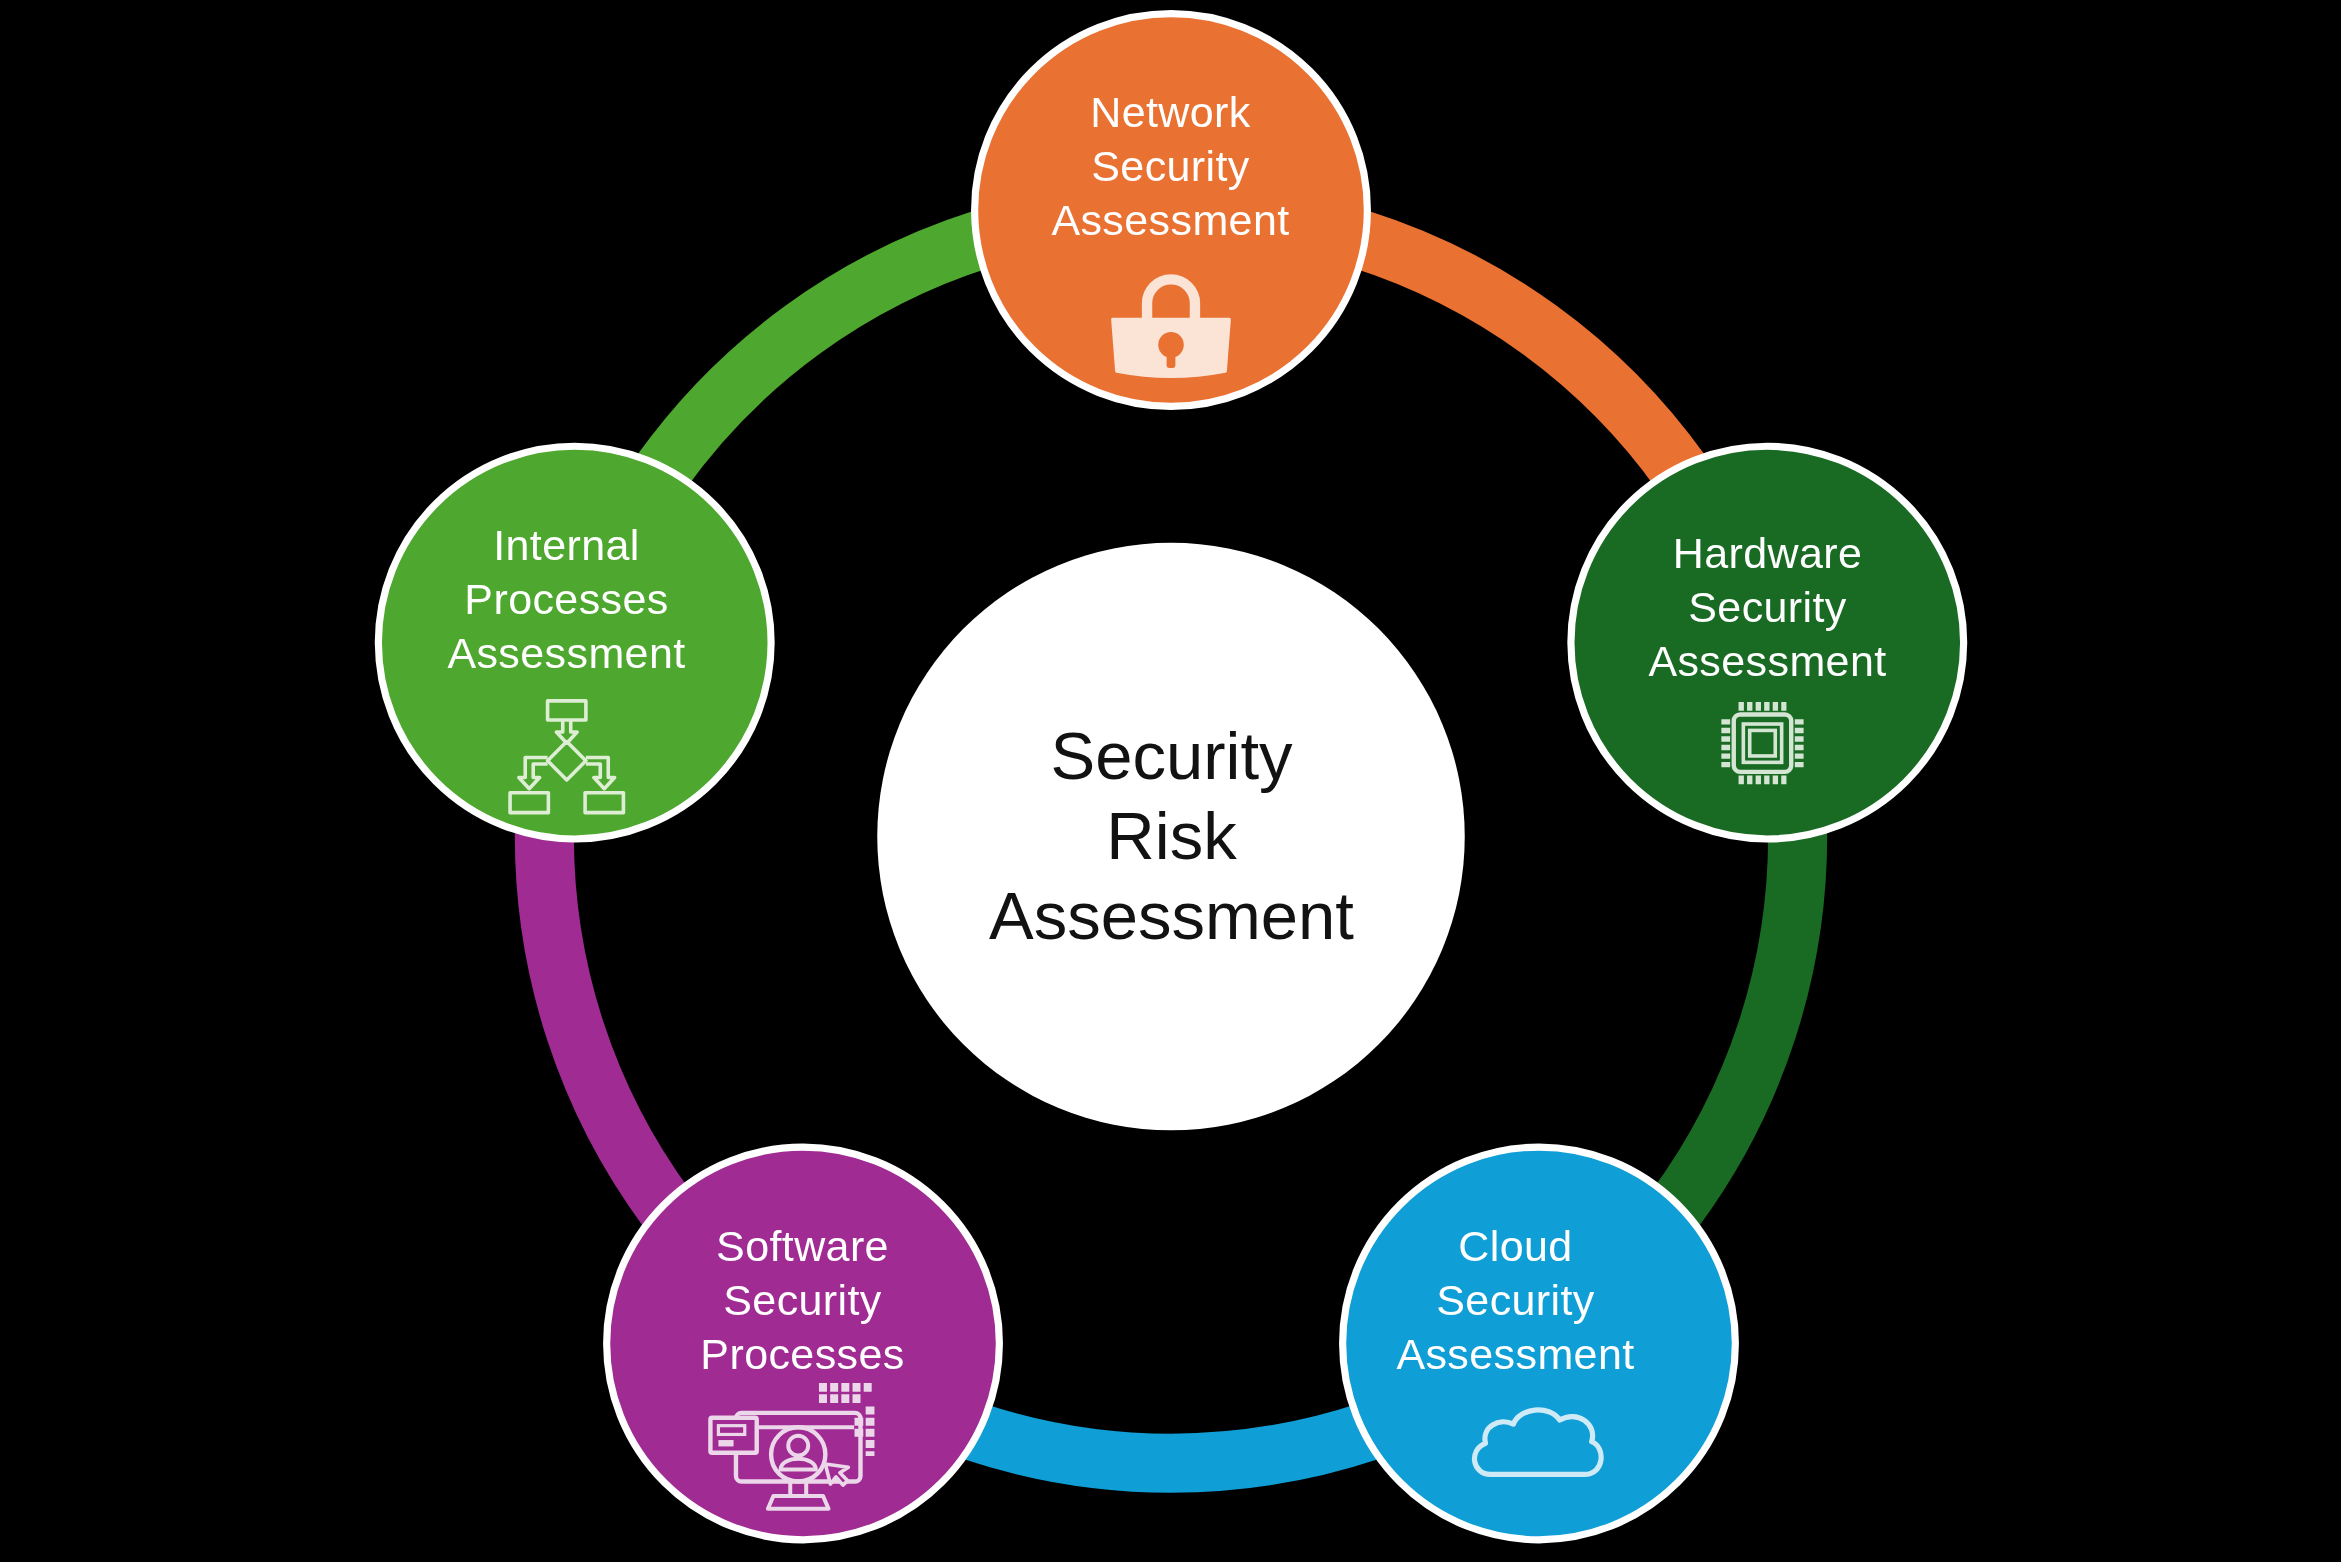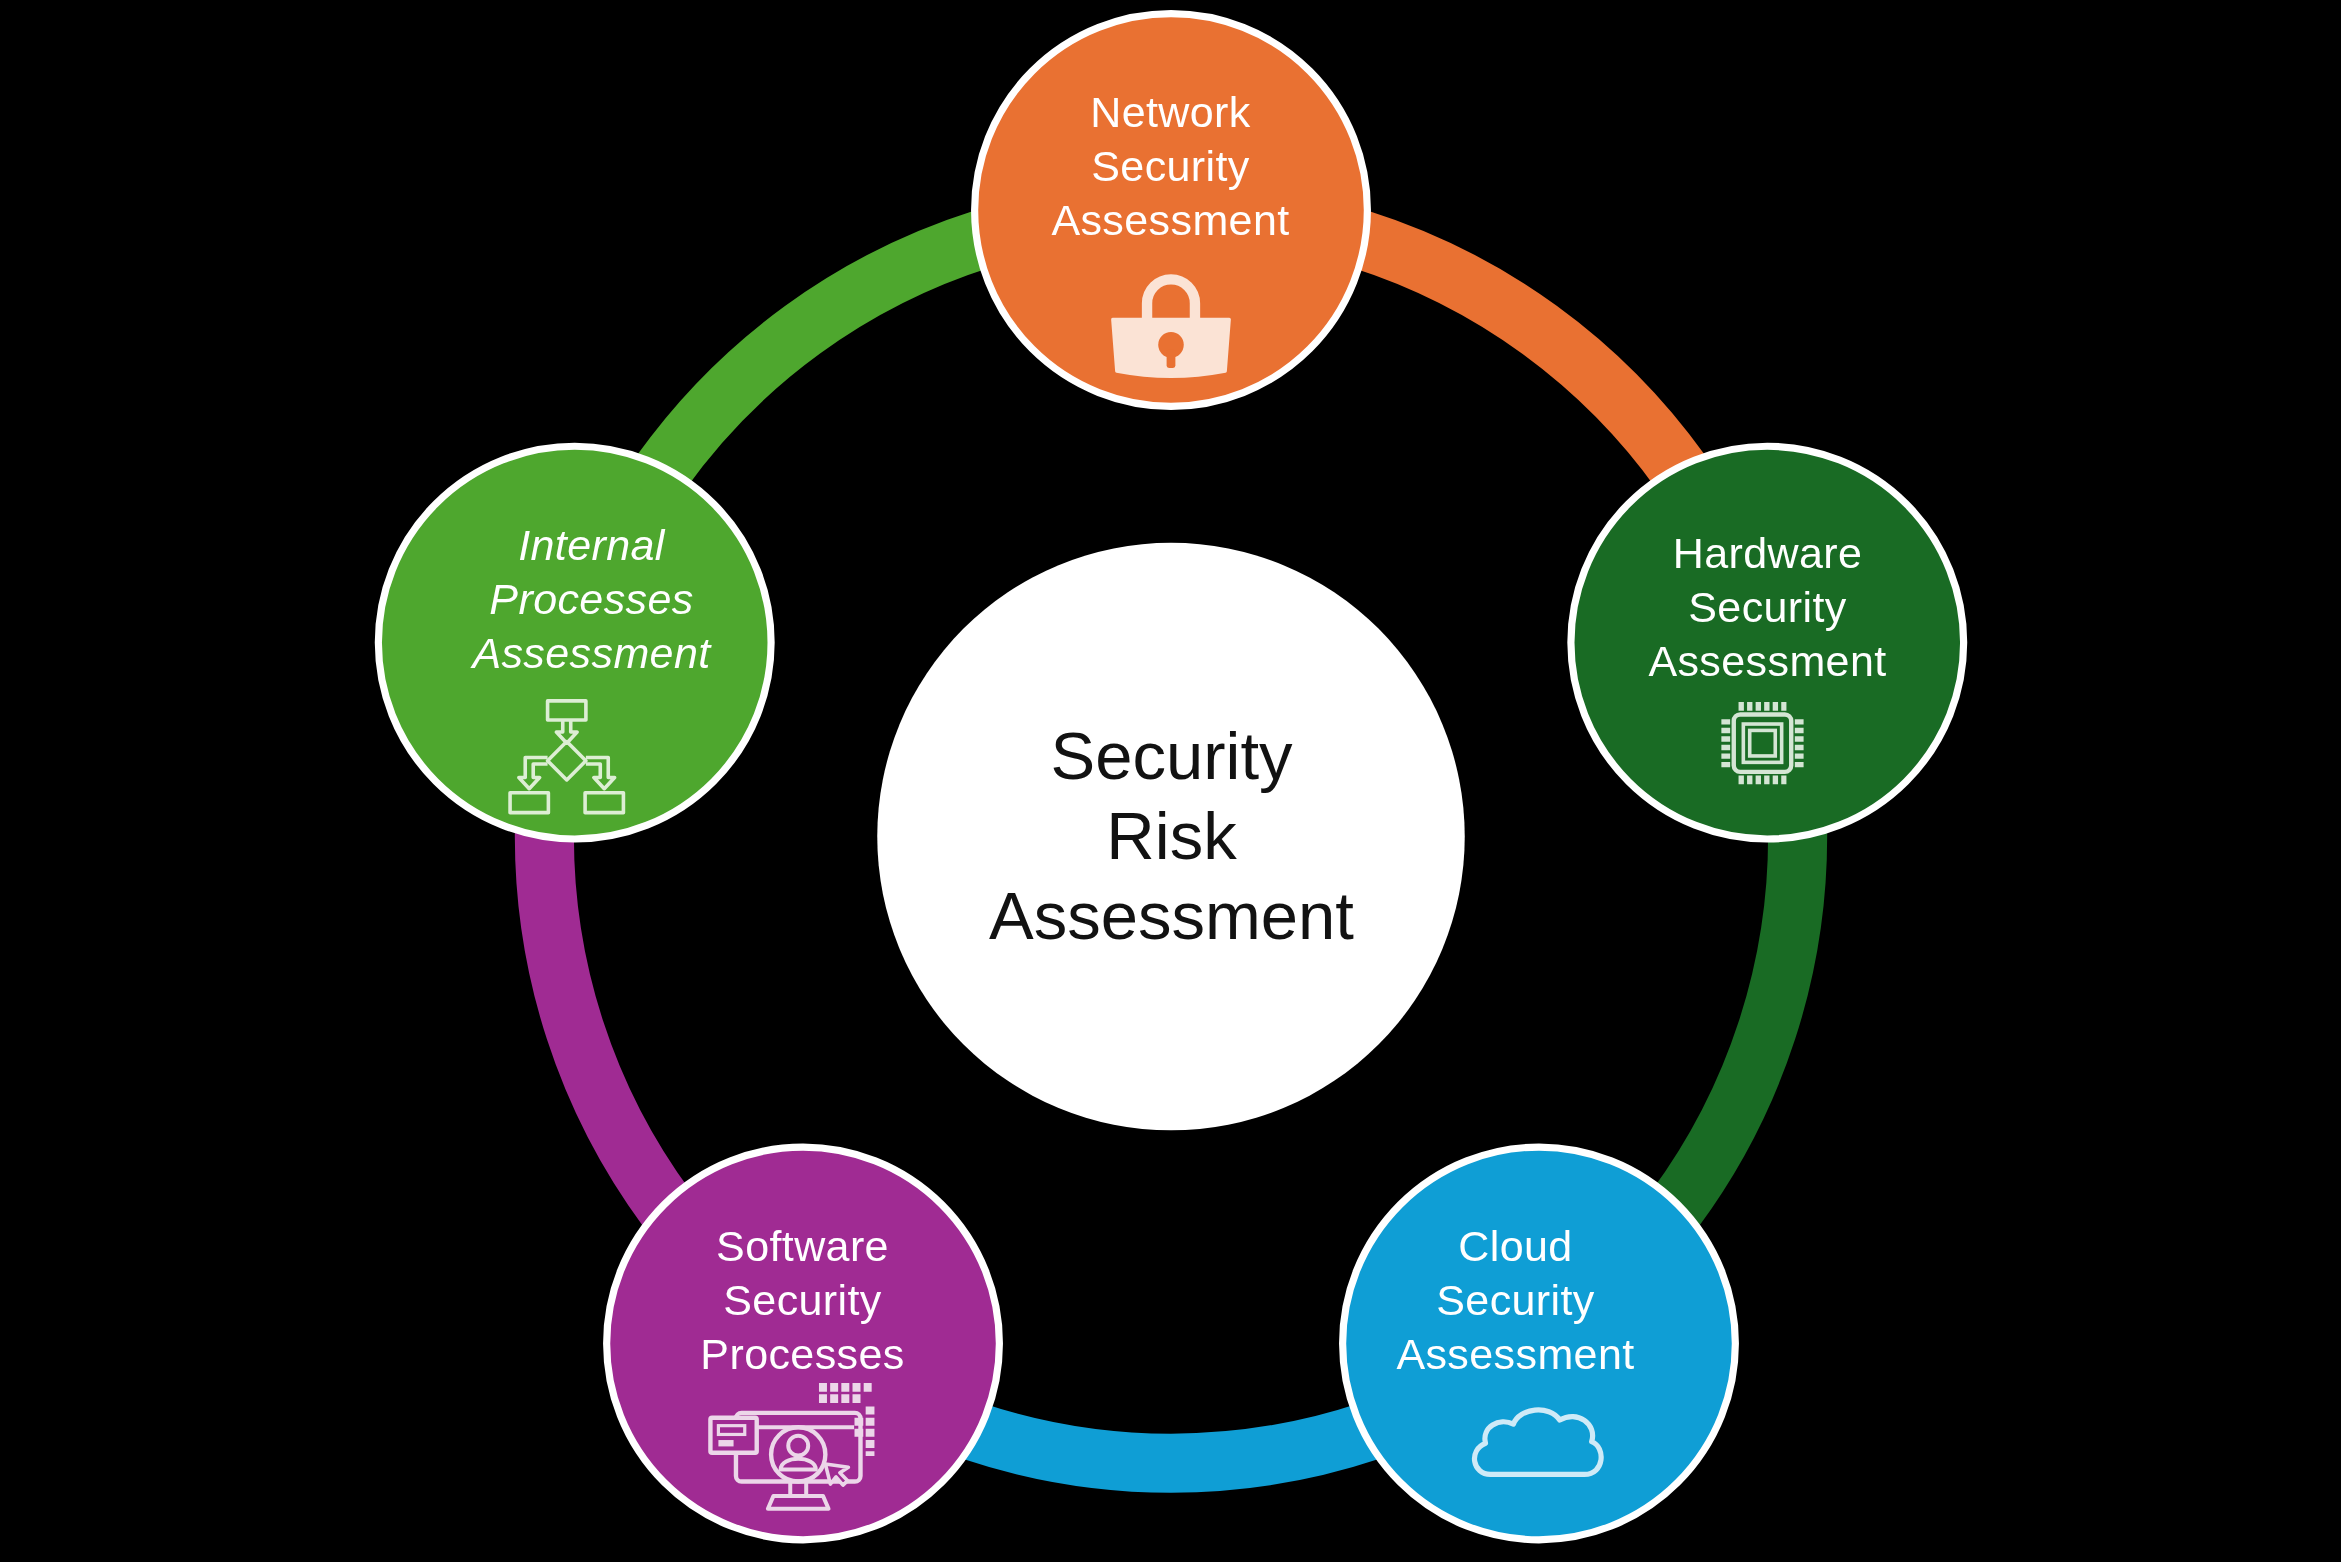--- a/index.html
+++ b/index.html
@@ -30,21 +30,21 @@
     line-height: 54px;
     font-weight: 400;
     color: #ffffff;
     white-space: pre-line;
     letter-spacing: 0.4px;
   }
   .node-label.network  { left: 963px; top: 85px;  }
   .node-label.hardware { left: 1560px; top: 526px;  }
   .node-label.cloud    { left: 1308px; top: 1219px; }
   .node-label.software { left: 595px;  top: 1219px; }
-  .node-label.internal { left: 384px;  top: 518px; font-style: italic;  }
+  .node-label.internal { left: 359px;  top: 518px;  }
   .center-label {
     position: absolute;
     left: 868px;
     top: 716px;
     width: 607px;
     text-align: center;
     font-size: 67px;
     line-height: 80px;
     font-weight: 400;
     color: #121212;

